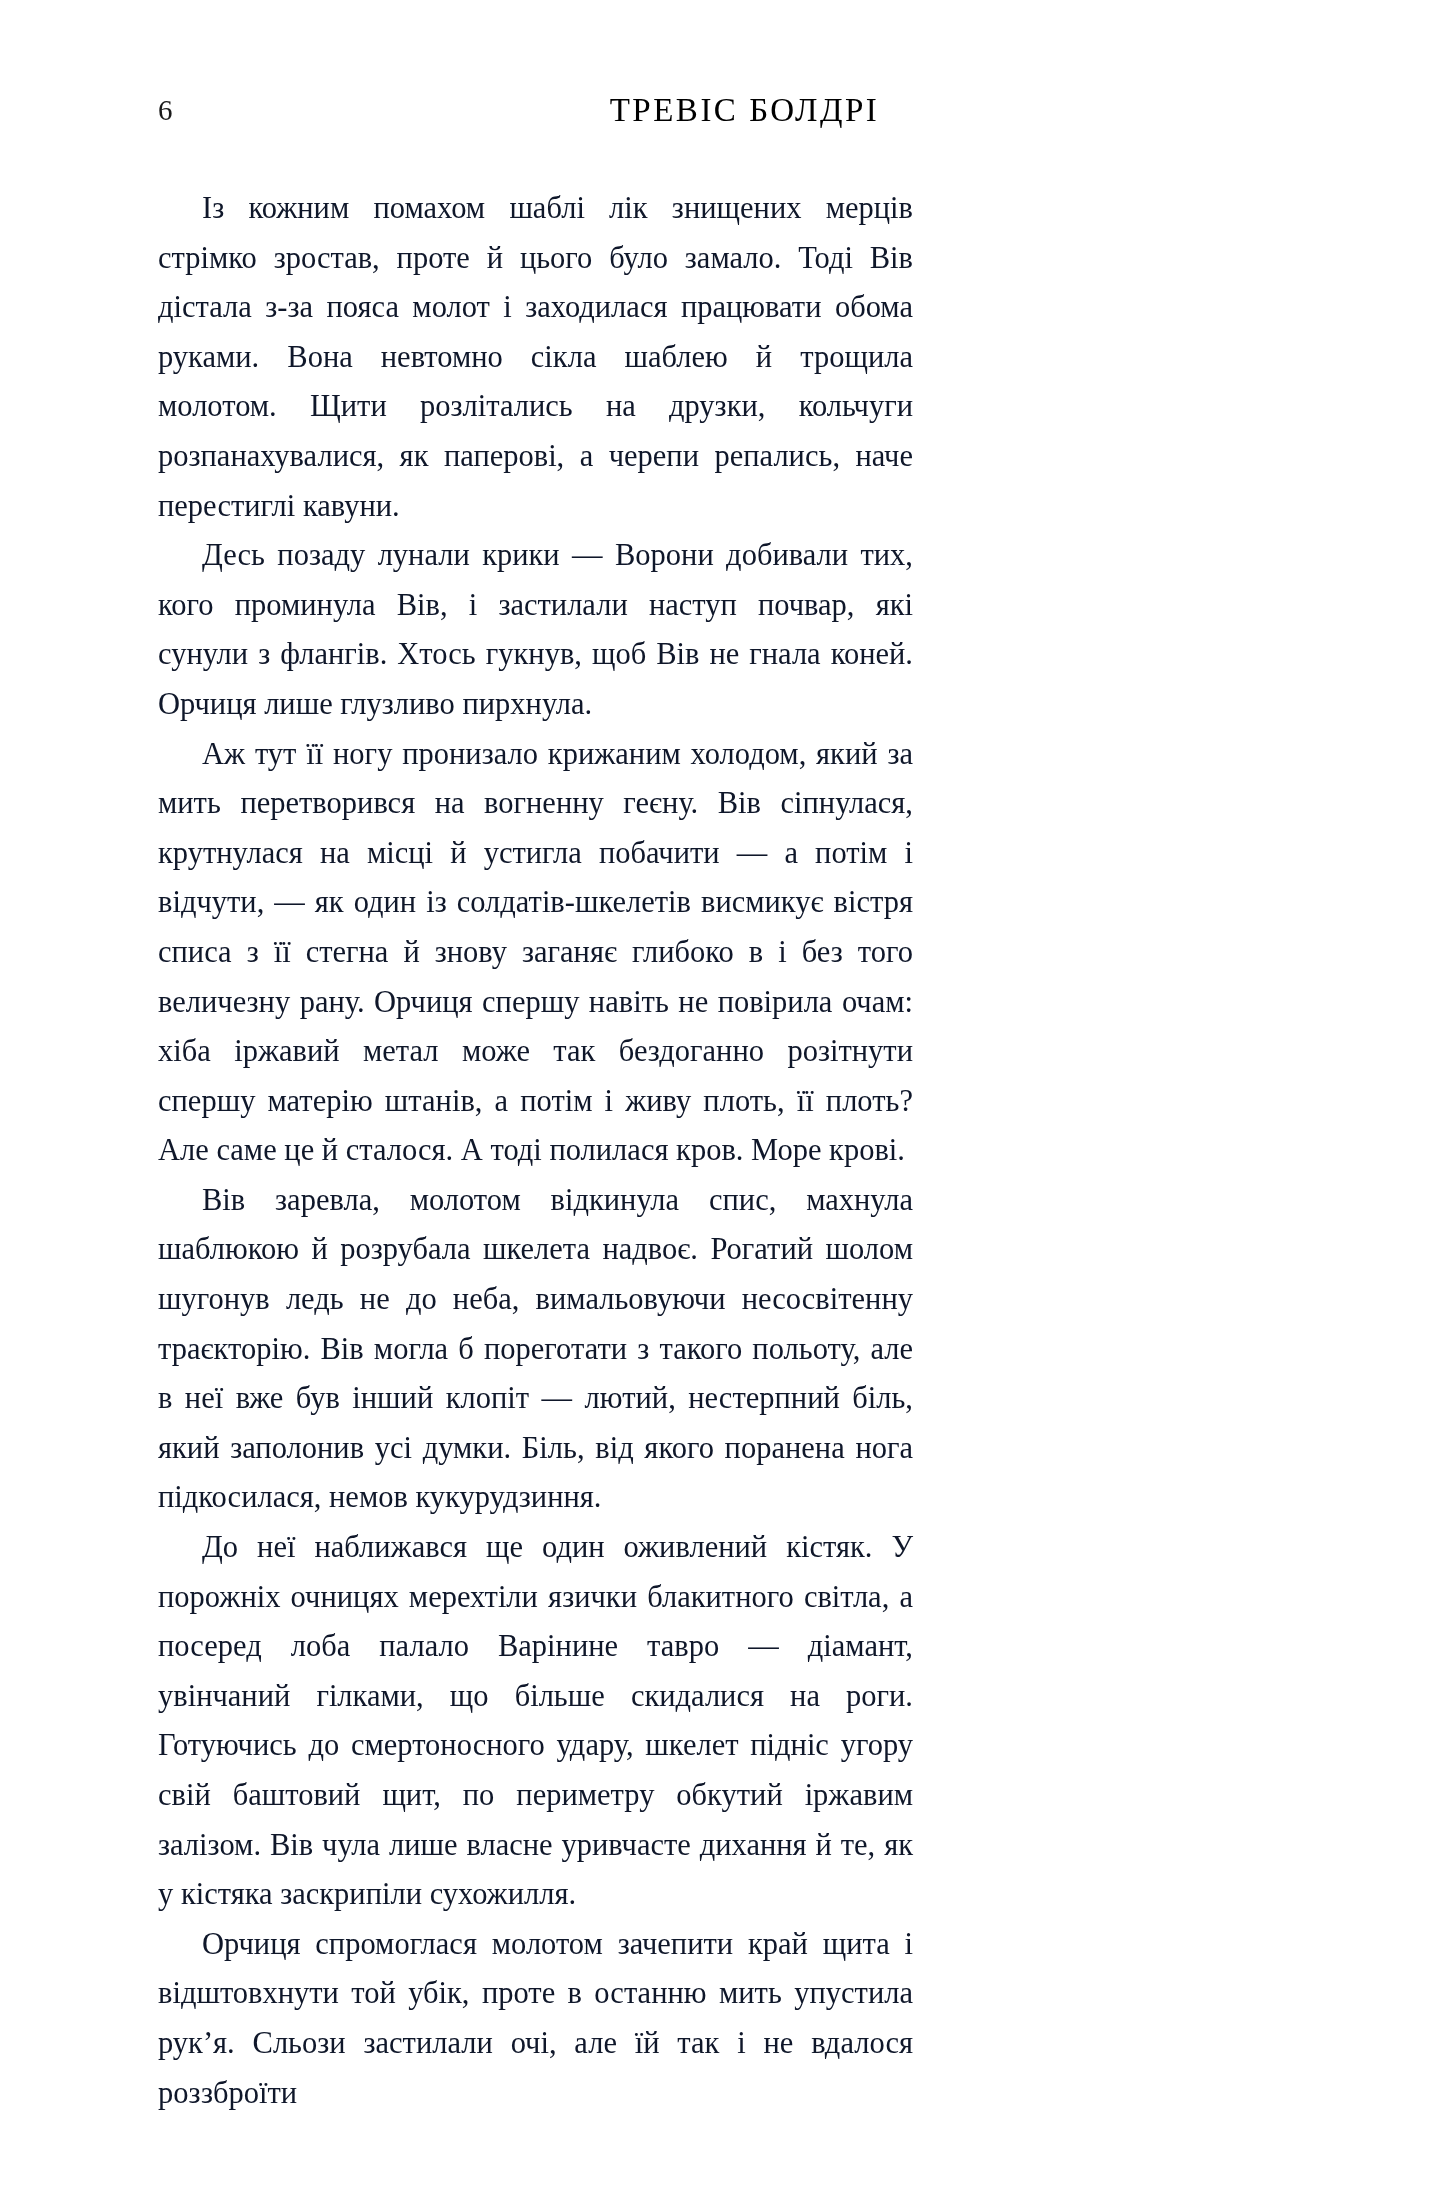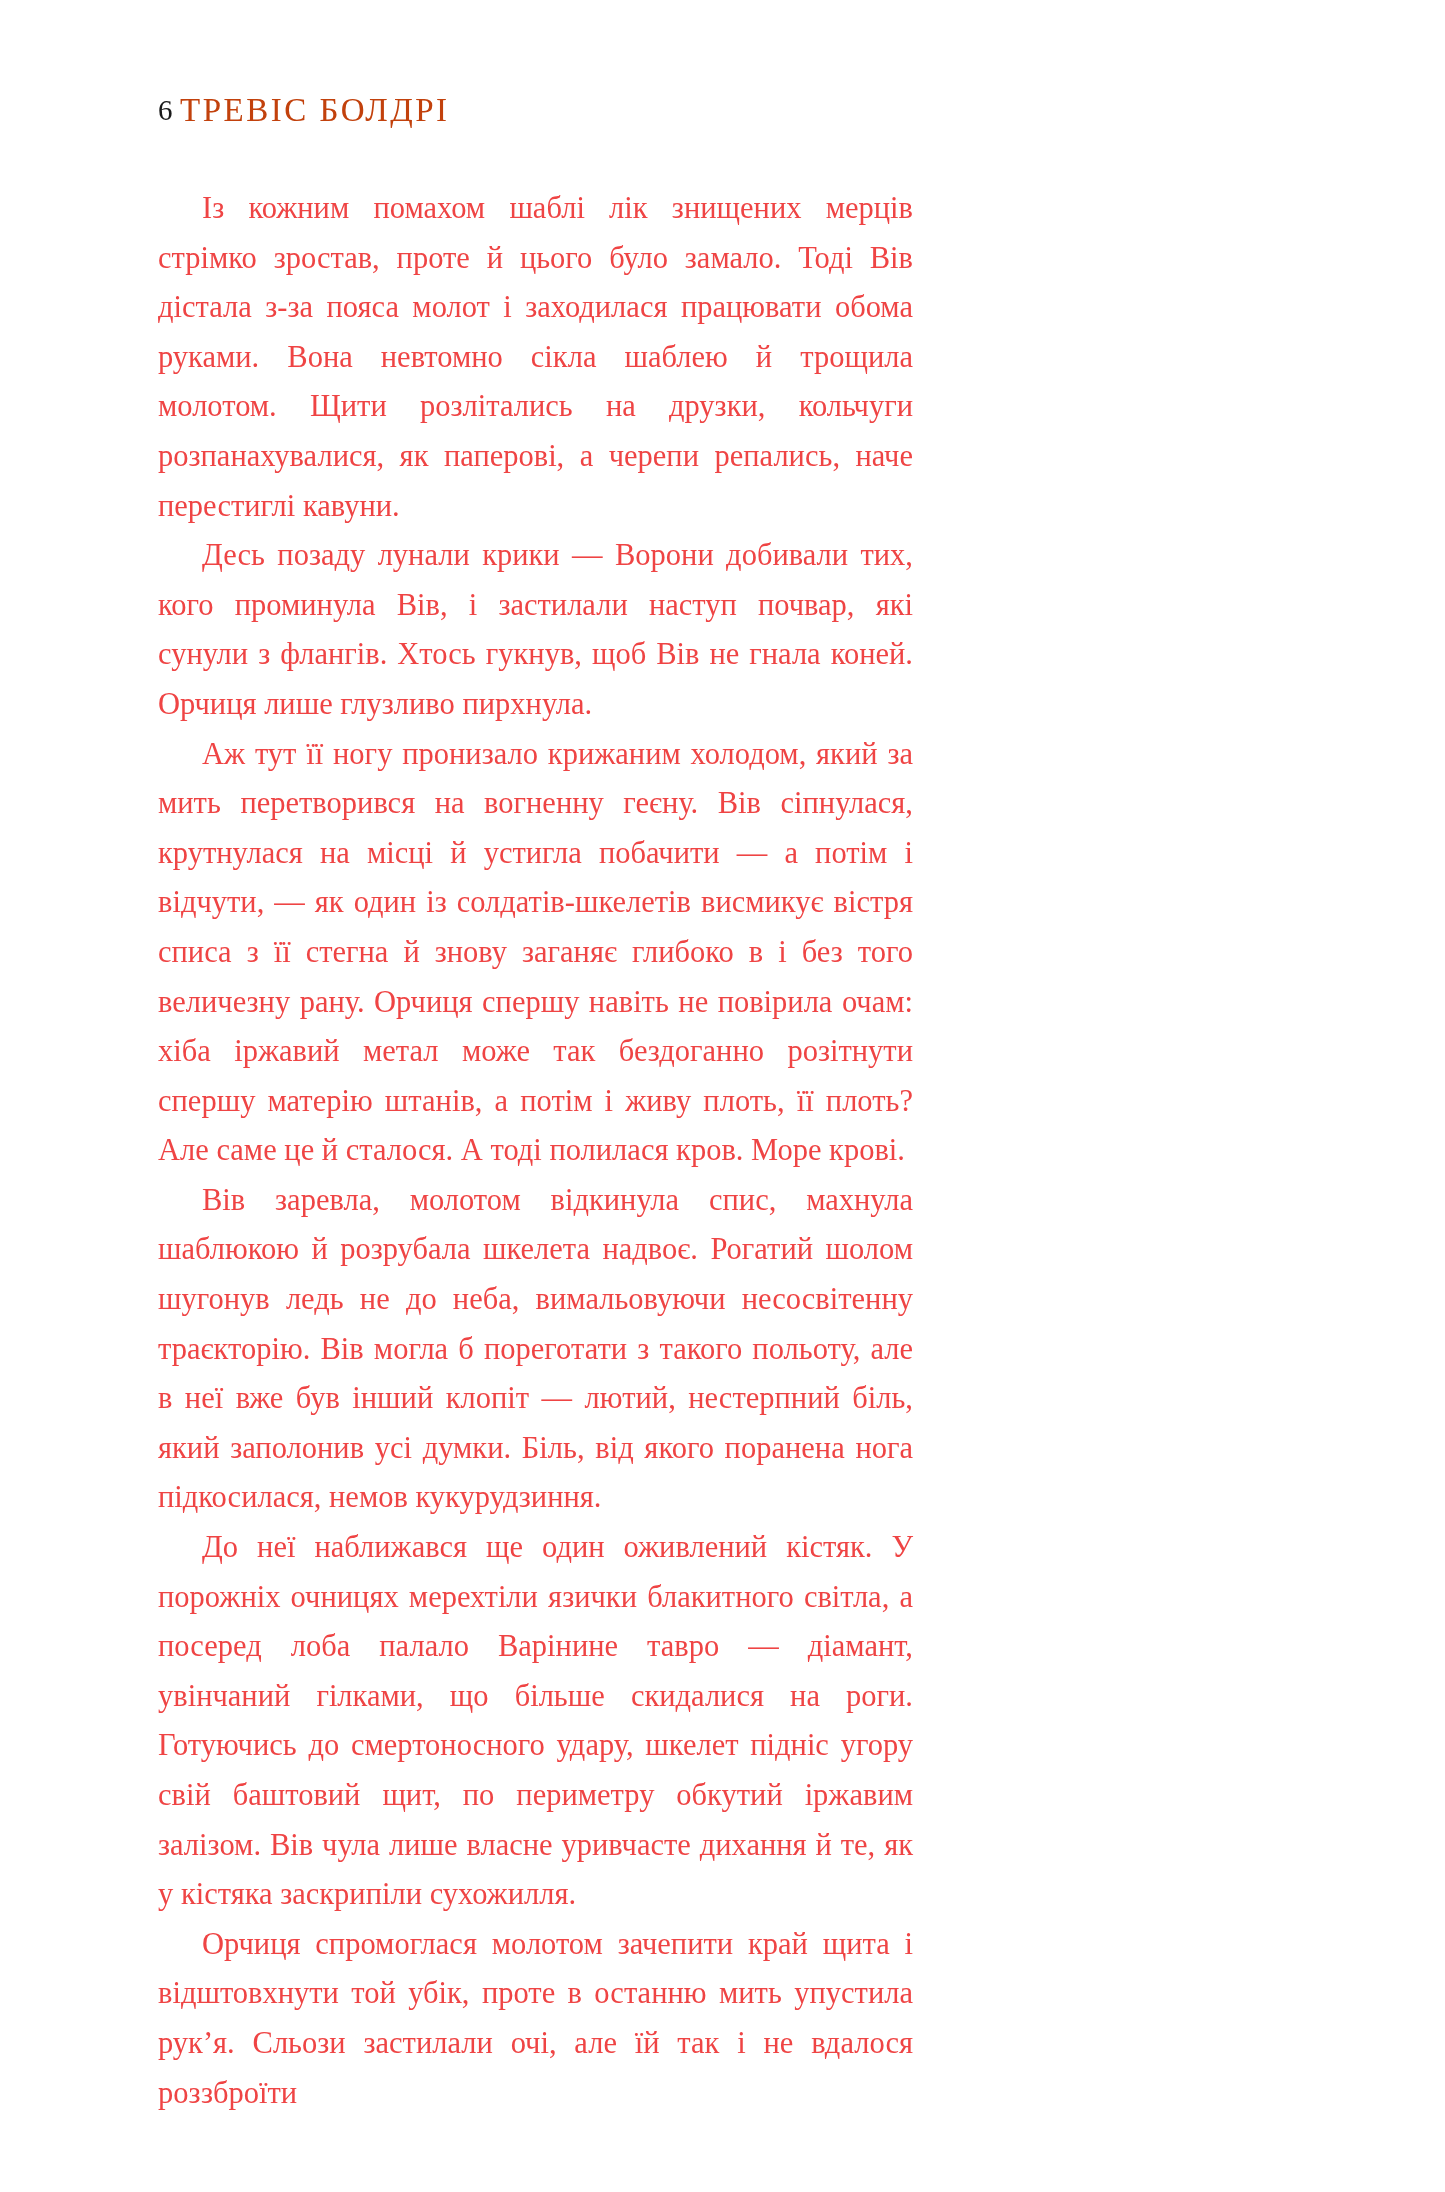--- a/index.html
+++ b/index.html
@@ -34,47 +34,47 @@
     font-size: 29px;
     line-height: 44px;
     letter-spacing: 0.5px;
     color: #1a1a1a;
   }
   .head-title {
     position: absolute;
     left: 0;
     right: 0;
     top: 0;
-    text-align: left;
+    text-align: center;
     font-size: 33px;
     line-height: 44px;
     letter-spacing: 2.5px;
     font-weight: 400;
-    color: #c2410c;
+    color: #000000;
     transform: translateX(22px);
   }
 
   
   .textblock {
     position: absolute;
     top: 184px;
     left: 158px;
     width: 755px;
   }
   p.para {
     margin: 0;
     padding: 0;
     font-size: 30.5px;
     line-height: 49.6px;
     text-align: justify;
     text-justify: inter-word;
     text-indent: 44px;
     hyphens: manual;
     word-spacing: 0px;
-    color: #ef4444;
+    color: #0f172a;
   }
   p.para:last-child {
     text-align-last: left;
   }
 </style>
 </head>
 <body>
 
 <div class="page">
 

